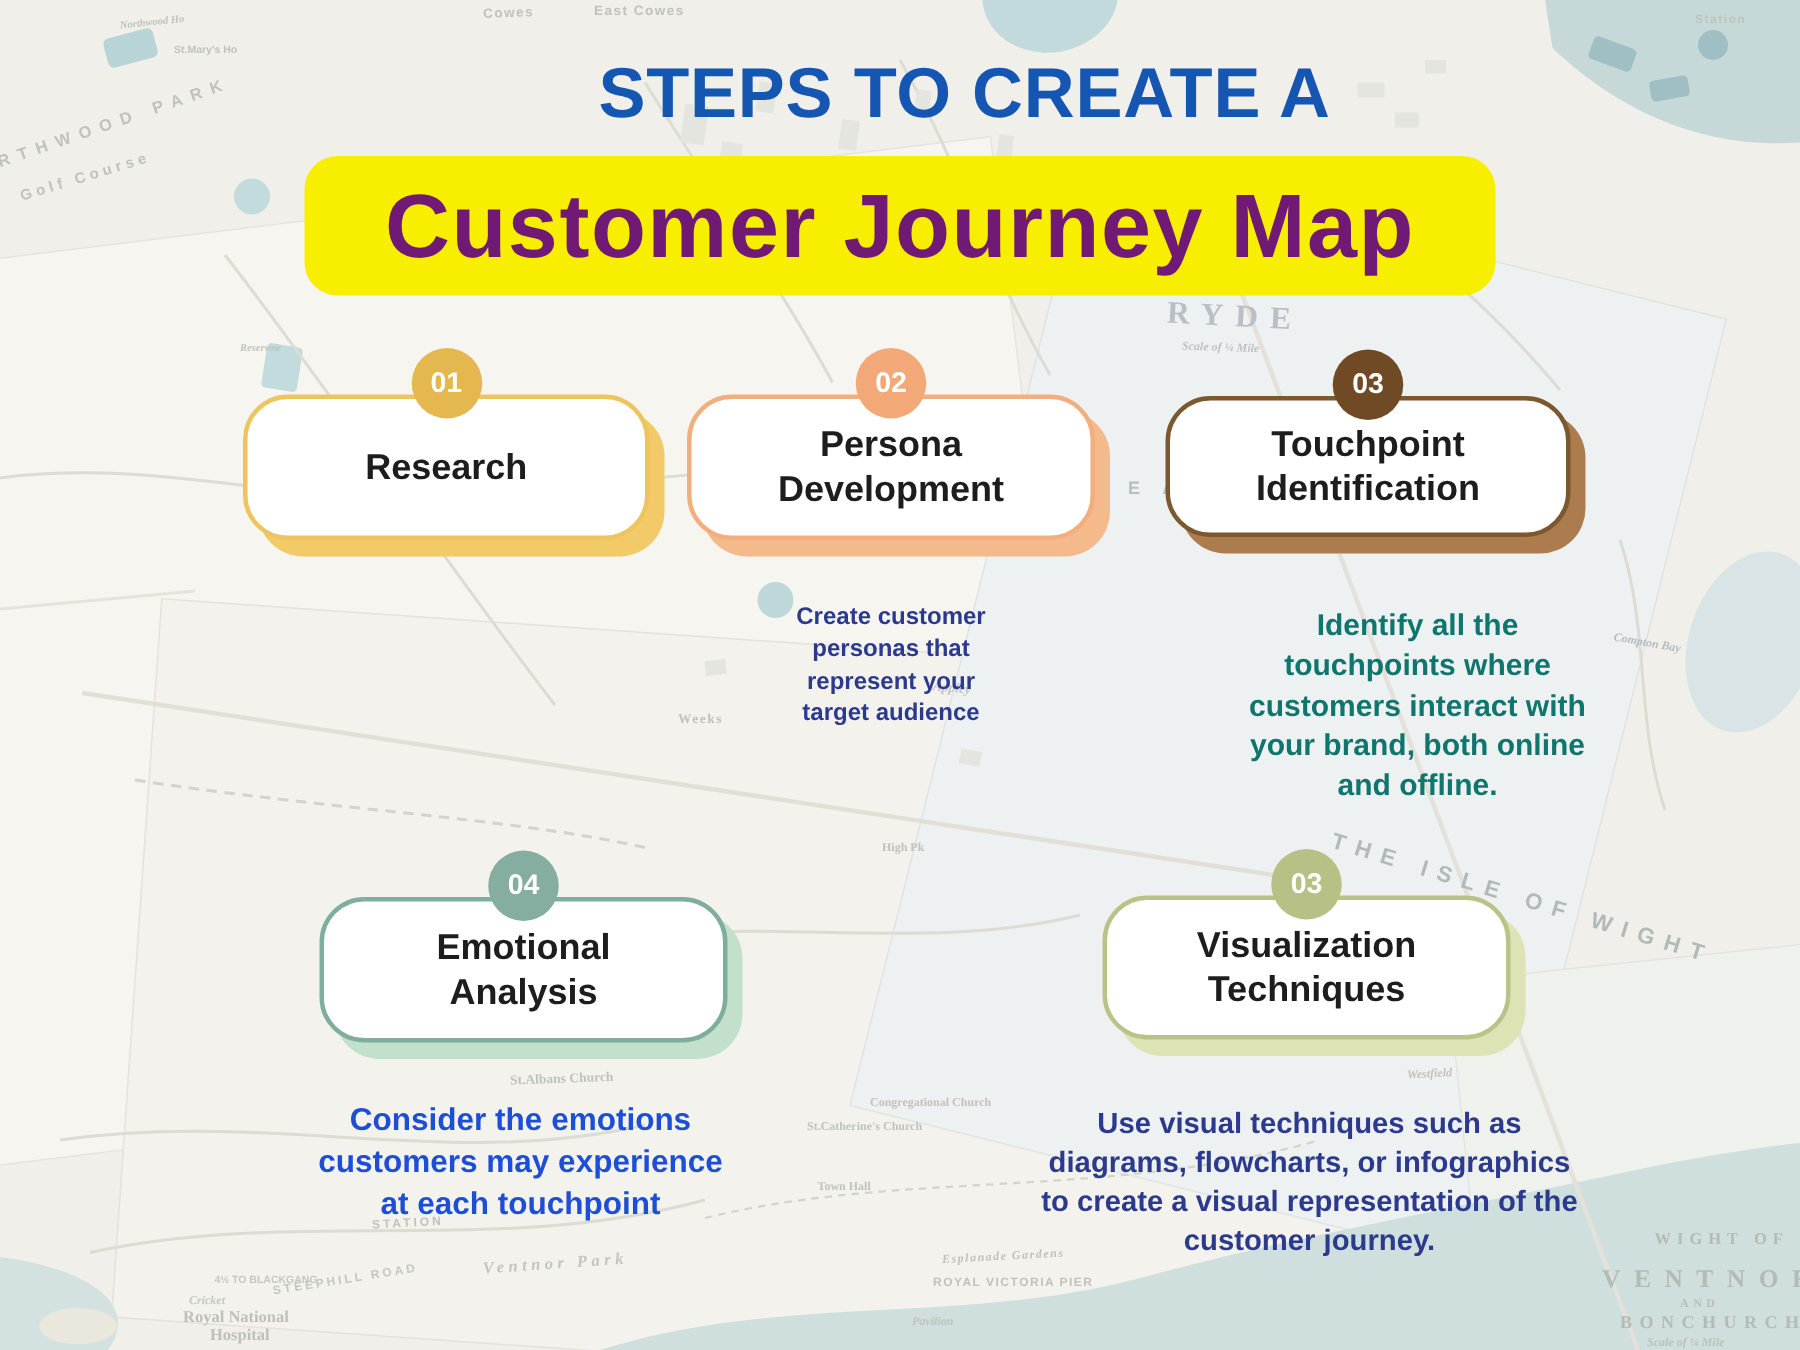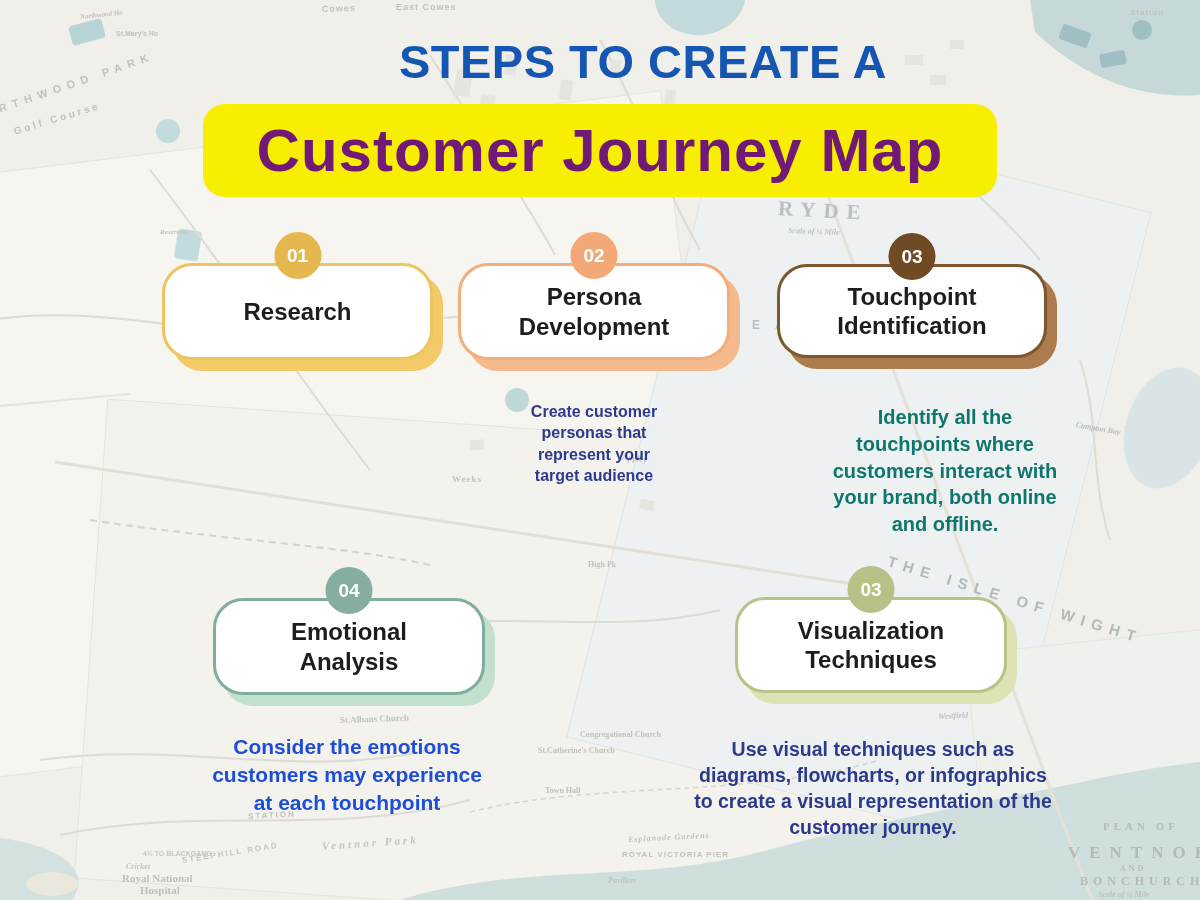--- a/index.html
+++ b/index.html
@@ -153,21 +153,21 @@
       <span class="bg-label" style="left: 248px; top: 812px; font-size: 8px; transform: rotate(-3deg); letter-spacing: 2px;">STATION</span>
       <span class="bg-label" style="left: 322px; top: 840px; font-size: 11px; transform: rotate(-4deg); letter-spacing: 3px; font-family: &quot;Liberation Serif&quot;, &quot;DejaVu Serif&quot;, serif; font-style: italic; color: rgb(194, 198, 190);">Ventnor Park</span>
       <span class="bg-label" style="left: 182px; top: 856px; font-size: 8px; transform: rotate(-9deg); letter-spacing: 2px; color: rgb(196, 200, 192);">STEEPHILL ROAD</span>
       <span class="bg-label" style="left: 143px; top: 850px; font-size: 7px; transform: rotate(0deg); color: rgb(196, 200, 192);">4½ TO BLACKGANG</span>
       <span class="bg-label" style="left: 126px; top: 862px; font-size: 8px; transform: rotate(0deg); font-family: &quot;Liberation Serif&quot;, &quot;DejaVu Serif&quot;, serif; font-style: italic; color: rgb(196, 200, 192);">Cricket</span>
       <span class="bg-label" style="left: 122px; top: 872px; font-size: 11px; transform: rotate(0deg); font-family: &quot;Liberation Serif&quot;, &quot;DejaVu Serif&quot;, serif; color: rgb(189, 193, 185);">Royal National</span>
       <span class="bg-label" style="left: 140px; top: 884px; font-size: 11px; transform: rotate(0deg); font-family: &quot;Liberation Serif&quot;, &quot;DejaVu Serif&quot;, serif; color: rgb(189, 193, 185);">Hospital</span>
       <span class="bg-label" style="left: 628px; top: 835px; font-size: 8px; transform: rotate(-3deg); letter-spacing: 1px; font-family: &quot;Liberation Serif&quot;, &quot;DejaVu Serif&quot;, serif; font-style: italic;">Esplanade Gardens</span>
       <span class="bg-label" style="left: 622px; top: 850px; font-size: 8px; transform: rotate(0deg); letter-spacing: 1px;">ROYAL VICTORIA PIER</span>
       <span class="bg-label" style="left: 608px; top: 876px; font-size: 8px; transform: rotate(0deg); font-family: &quot;Liberation Serif&quot;, &quot;DejaVu Serif&quot;, serif; font-style: italic;">Pavilion</span>
-      <span class="bg-label" style="left: 1103px; top: 820px; font-size: 11px; transform: rotate(0deg); letter-spacing: 4px; font-family: &quot;Liberation Serif&quot;, &quot;DejaVu Serif&quot;, serif; color: rgb(180, 186, 182);">PLAN OF</span>
+      <span class="bg-label" style="left: 1103px; top: 820px; font-size: 11px; transform: rotate(0deg); letter-spacing: 4px; font-family: &quot;Liberation Serif&quot;, &quot;DejaVu Serif&quot;, serif; color: rgb(180, 186, 182);">WIGHT OF</span>
       <span class="bg-label" style="left: 1068px; top: 843px; font-size: 17px; transform: rotate(0deg); letter-spacing: 9px; font-family: &quot;Liberation Serif&quot;, &quot;DejaVu Serif&quot;, serif; color: rgb(180, 186, 182);">VENTNOR</span>
       <span class="bg-label" style="left: 1120px; top: 864px; font-size: 8px; transform: rotate(0deg); letter-spacing: 3px; font-family: &quot;Liberation Serif&quot;, &quot;DejaVu Serif&quot;, serif; color: rgb(184, 189, 185);">AND</span>
       <span class="bg-label" style="left: 1080px; top: 874px; font-size: 12px; transform: rotate(0deg); letter-spacing: 5px; font-family: &quot;Liberation Serif&quot;, &quot;DejaVu Serif&quot;, serif; color: rgb(180, 186, 182);">BONCHURCH</span>
       <span class="bg-label" style="left: 1098px; top: 890px; font-size: 8px; transform: rotate(0deg); font-family: &quot;Liberation Serif&quot;, &quot;DejaVu Serif&quot;, serif; font-style: italic; color: rgb(188, 193, 189);">Scale of ¼ Mile</span>
     </div>
 
   <div class="kicker" style="color: rgb(20, 86, 177);">STEPS TO CREATE A</div>
   <div class="banner" style="background: rgb(248, 238, 0);">
     <span class="banner-text" style="color: #701a75;">Customer Journey Map</span>
   </div>

